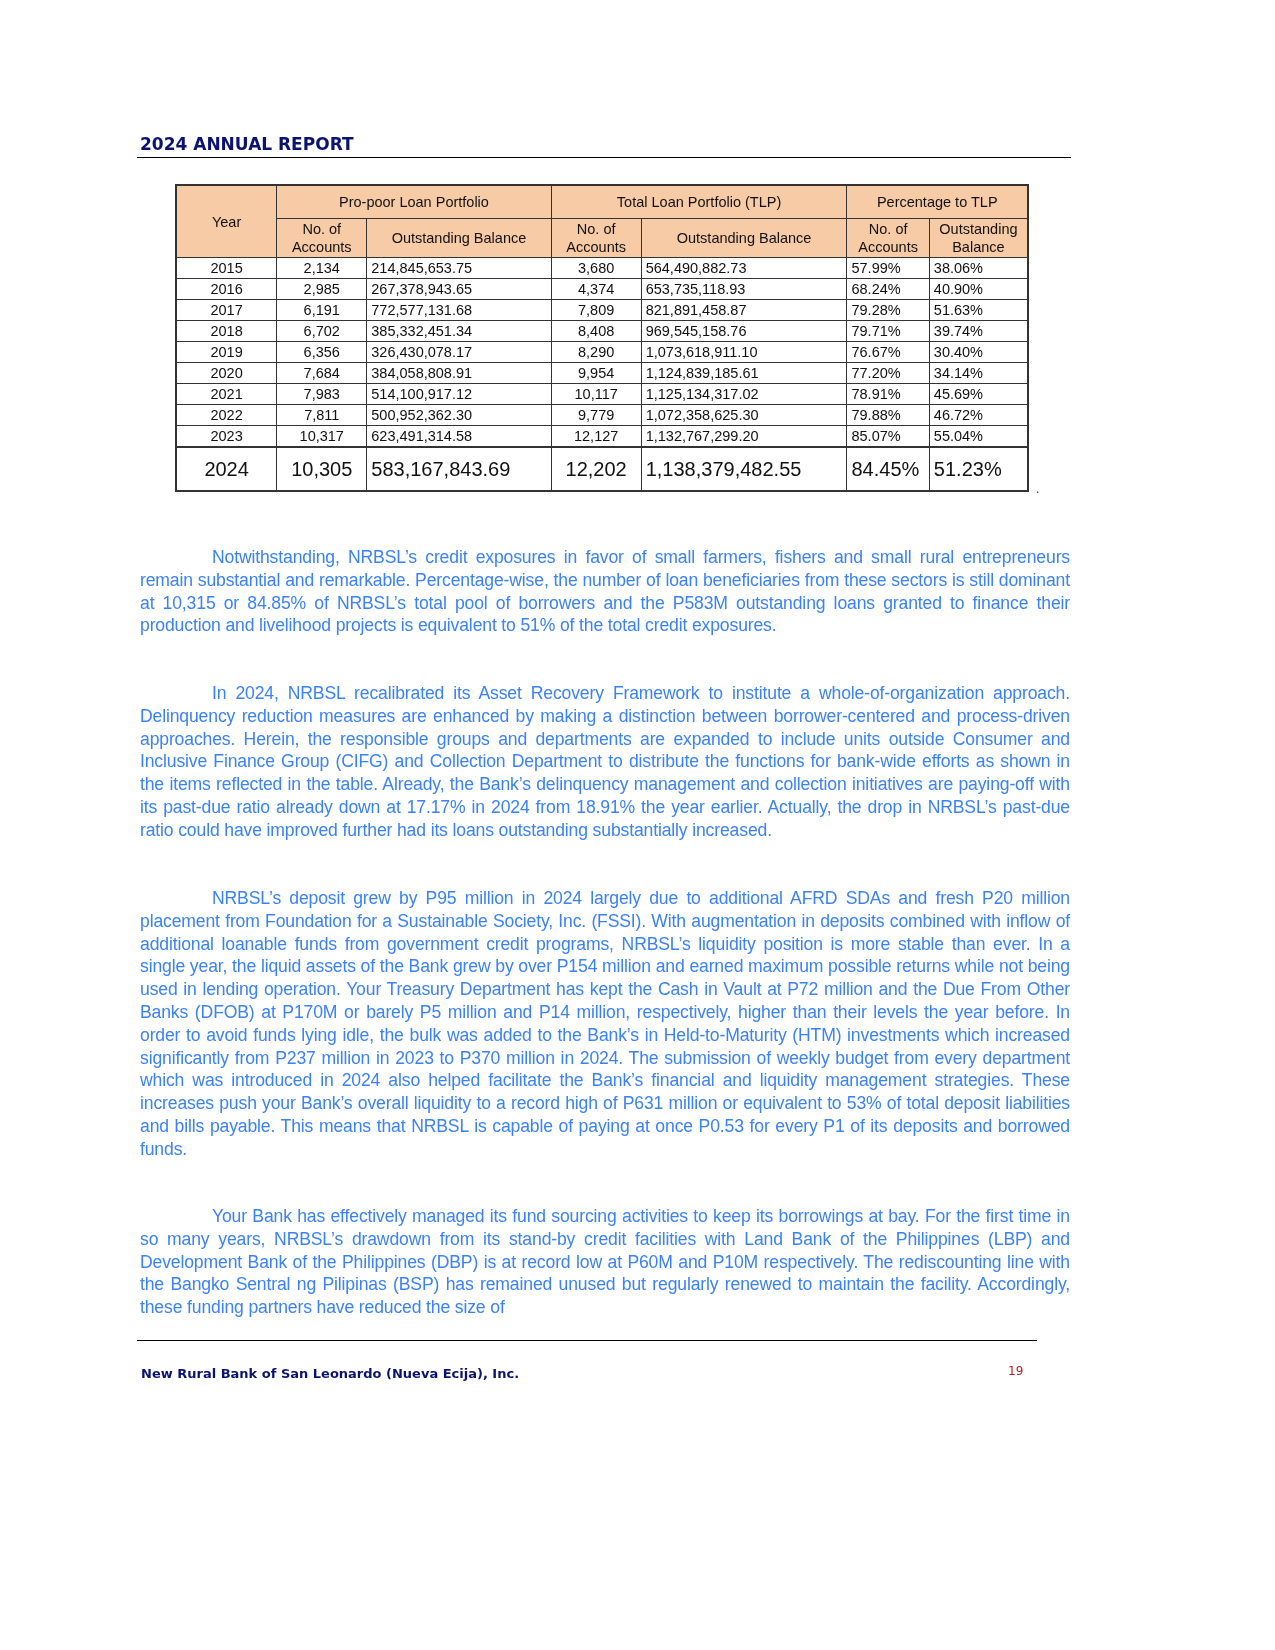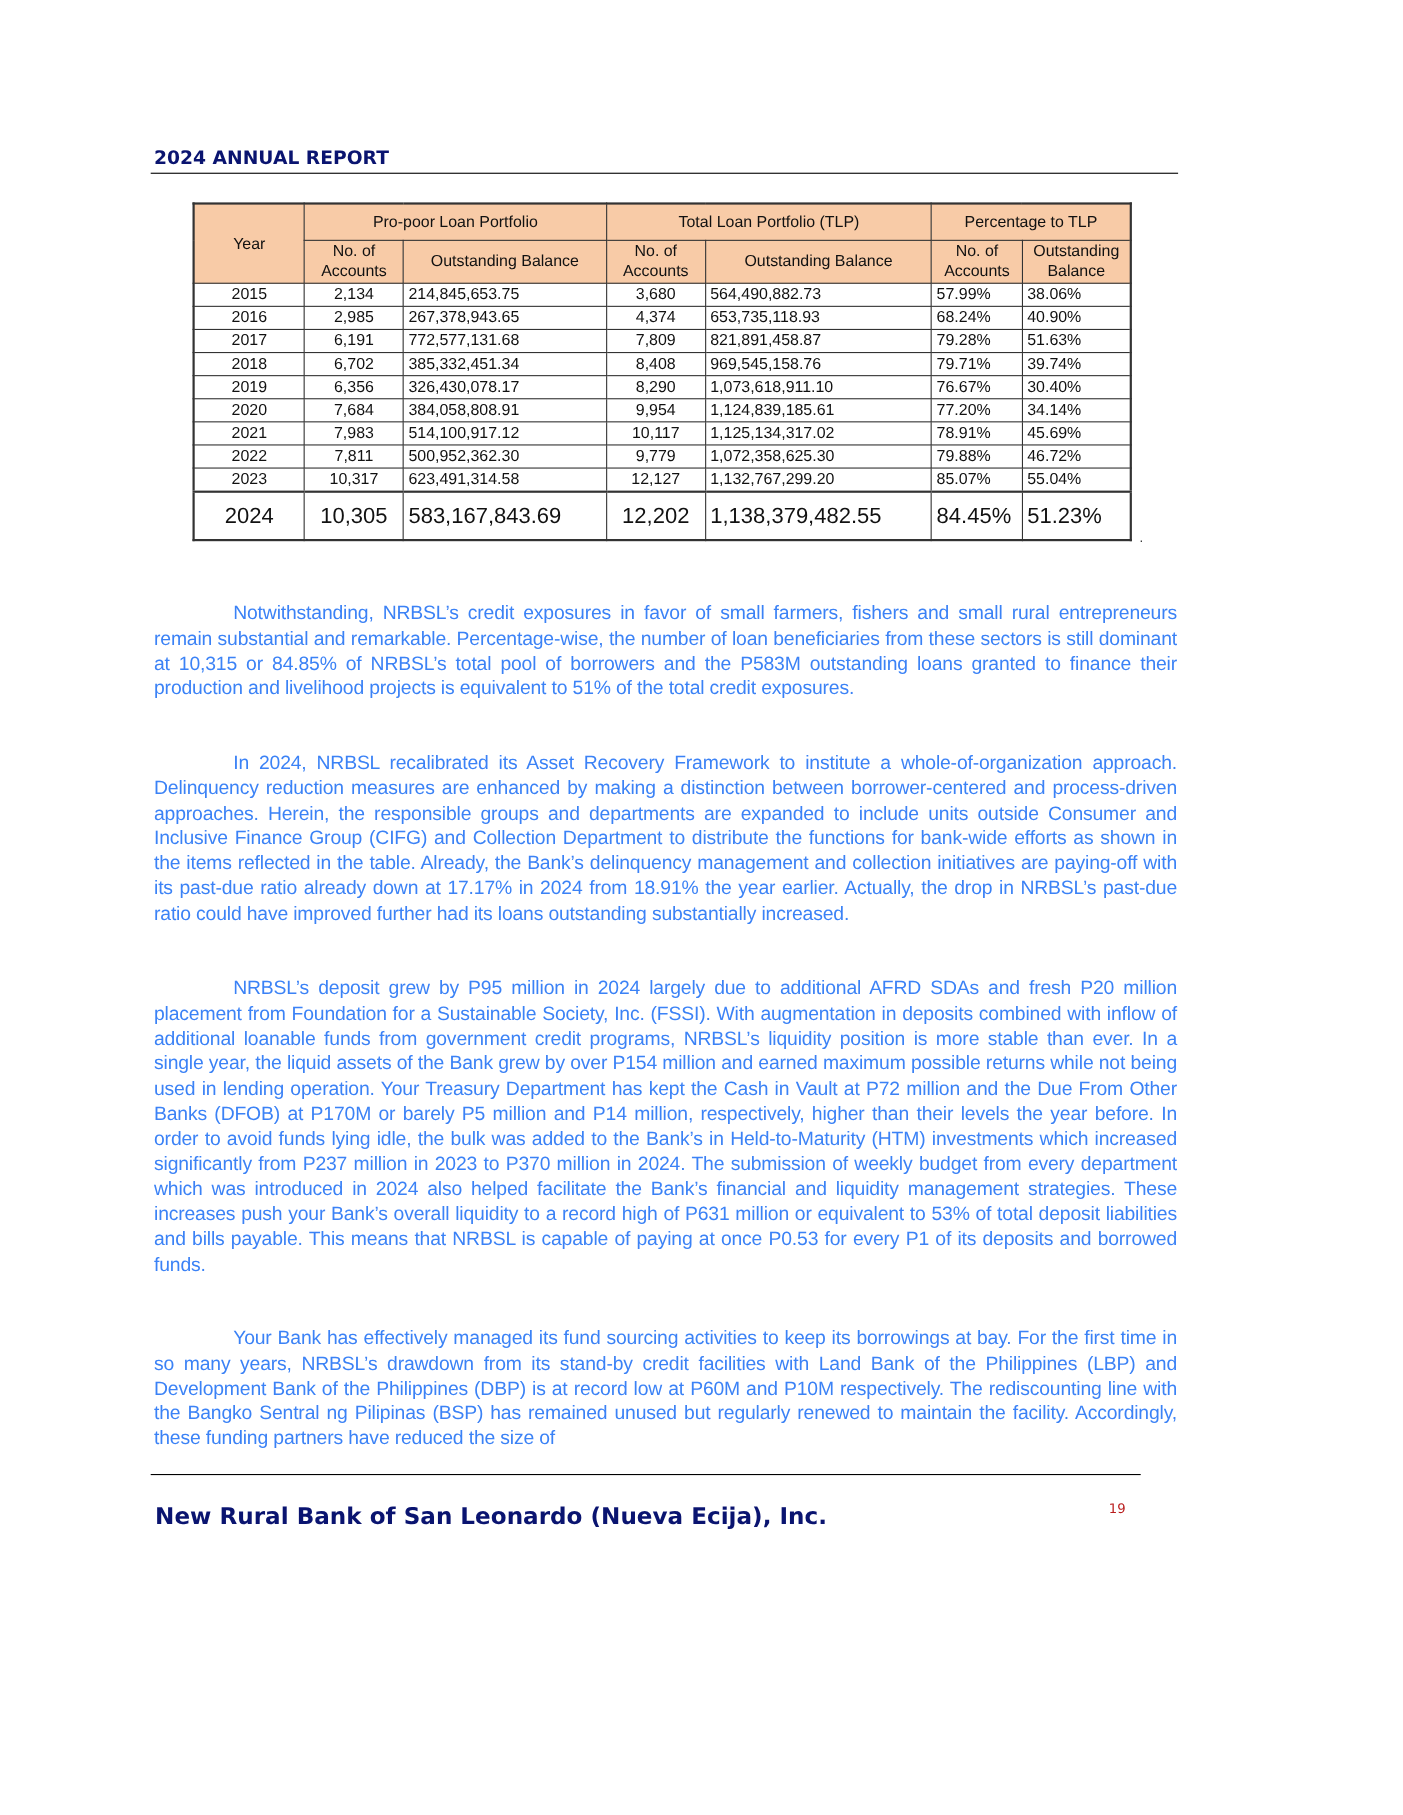--- a/index.html
+++ b/index.html
@@ -58,21 +58,21 @@
   }
   .body-text .indent { display: inline-block; width: 72px; }
 
   .footer-rule {
     position: absolute; left: 137px; top: 1324px; width: 900px; height: 0;
     border-top: 1.5px solid #000;
   }
   .footer-bank {
     position: absolute; left: 141px; top: 1350px;
     font-family: "DejaVu Sans", sans-serif; font-weight: bold;
-    font-size: 21px; color: #0a1470;
+    font-size: 13px; color: #0a1470;
   }
   .footer-page {
     position: absolute; left: 1008px; top: 1348px;
     font-family: "DejaVu Sans", sans-serif; font-size: 12px; color: #b91c1c;
   }
 </style>
 </head>
 <body>
 
 <div class="page">

